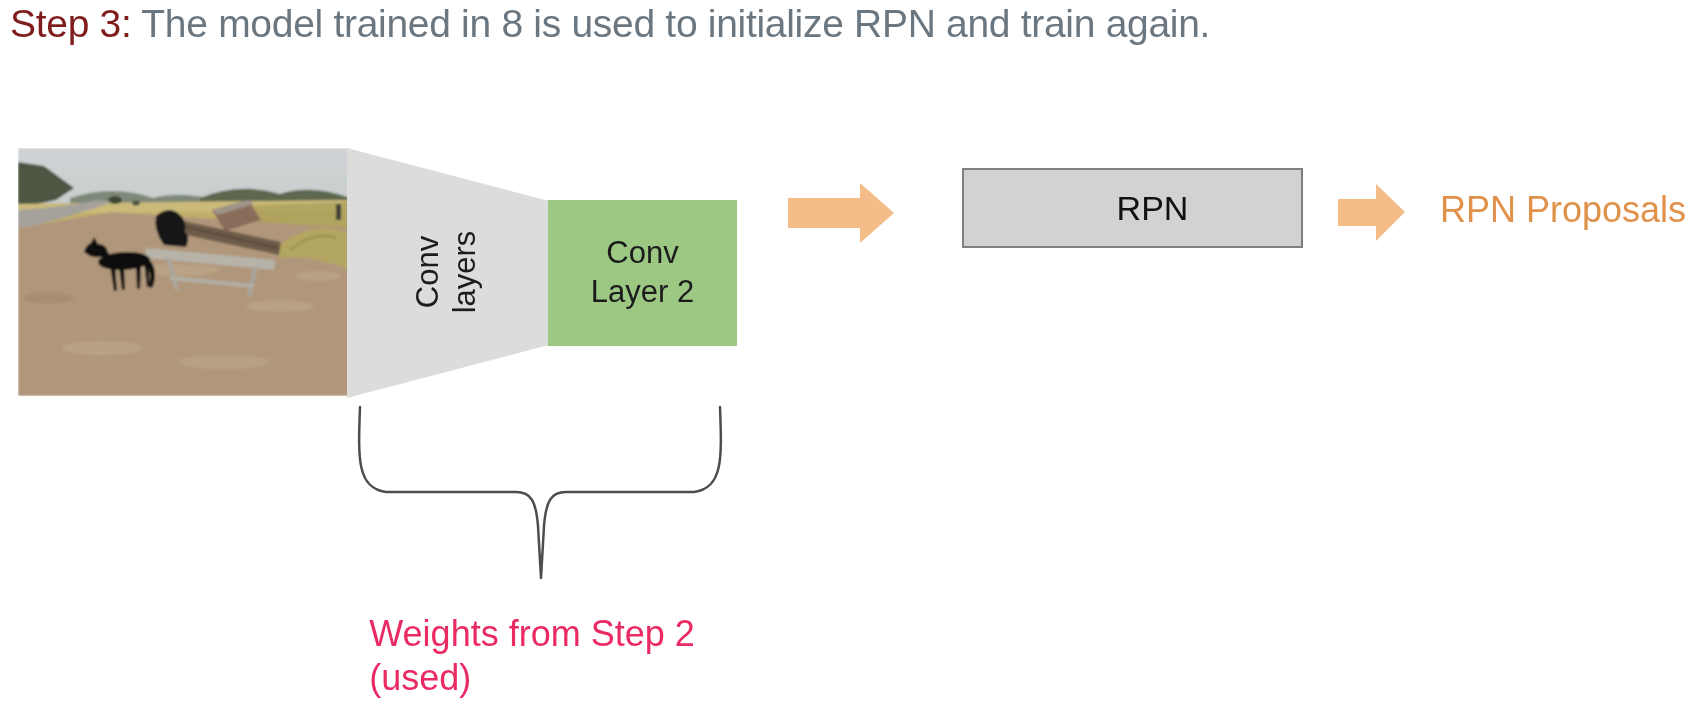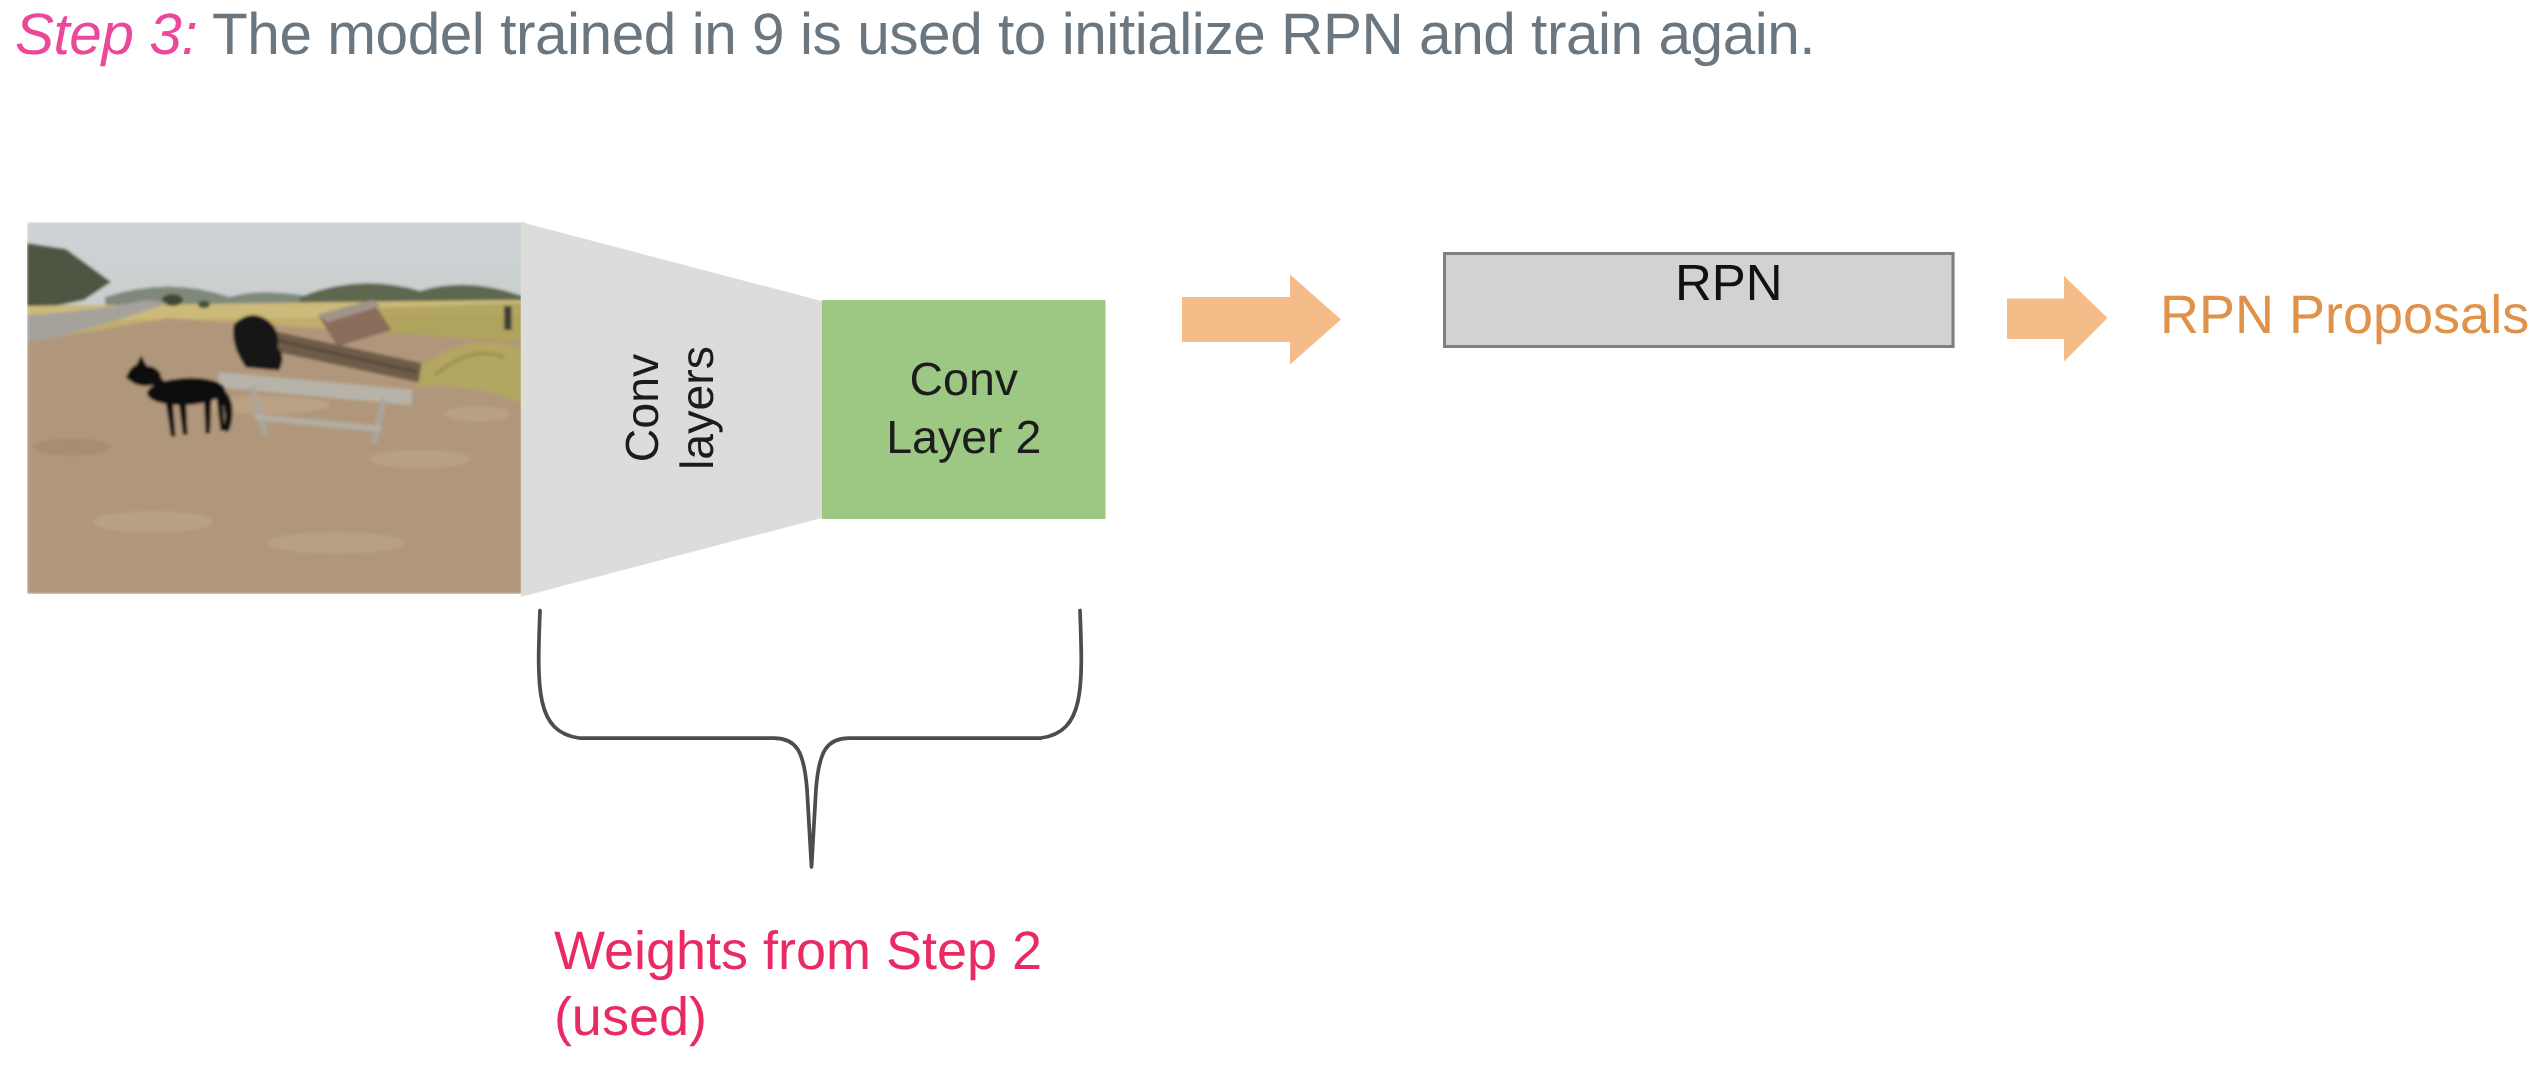--- a/index.html
+++ b/index.html
@@ -15,21 +15,21 @@
 
   
   .title {
     position: absolute;
     left: 10px;
     top: 2px;
     font-size: 39px;
     letter-spacing: -0.3px;
     white-space: nowrap;
   }
-  .title .step { color: #ec4899; font-style: italic; }
+  .title .step { color: #7f1d1d; }
   .title .rest { color: #6b7780; }
 
   
   .photo {
     position: absolute;
     left: 18px;
     top: 148px;
     width: 332px;
     height: 248px;
   }
@@ -76,24 +76,25 @@
   
   .arrow1 { position: absolute; left: 788px; top: 183px; }
   .arrow2 { position: absolute; left: 1338px; top: 184px; }
 
   
   .rpn-box {
     position: absolute;
     left: 962px;
     top: 168px;
     width: 341px;
-    height: 64px;
+    height: 80px;
     background: #d2d2d2;
     border: 2px solid #7f7f7f;
     display: flex;
+    align-items: center;
     justify-content: center;
     font-size: 34px;
     color: #111;
     padding-left: 40px;
   }
 
   
   .rpn-proposals {
     position: absolute;
     left: 1440px;
@@ -120,21 +121,21 @@
     white-space: nowrap;
   }
 </style>
 </head>
 <body>
 
 <div class="canvas">
 
   <div class="title">
     <span class="step">Step 3:</span>
-    <span class="rest">The model trained in 9 is used to initialize RPN and train again.</span>
+    <span class="rest">The model trained in 8 is used to initialize RPN and train again.</span>
   </div>
 
   <div class="photo" title="Photograph of a black dog standing beside a wooden park bench on a dirt clearing with grassy hills and an overcast sky">
     <svg width="332" height="248" viewBox="0 0 332 248">
       <defs>
         <linearGradient id="sky" x1="0" y1="0" x2="0" y2="1">
           <stop offset="0" stop-color="#cfd3d6"></stop>
           <stop offset="1" stop-color="#c2c8c4"></stop>
         </linearGradient>
         <filter id="soft" x="-5%" y="-5%" width="110%" height="110%">

